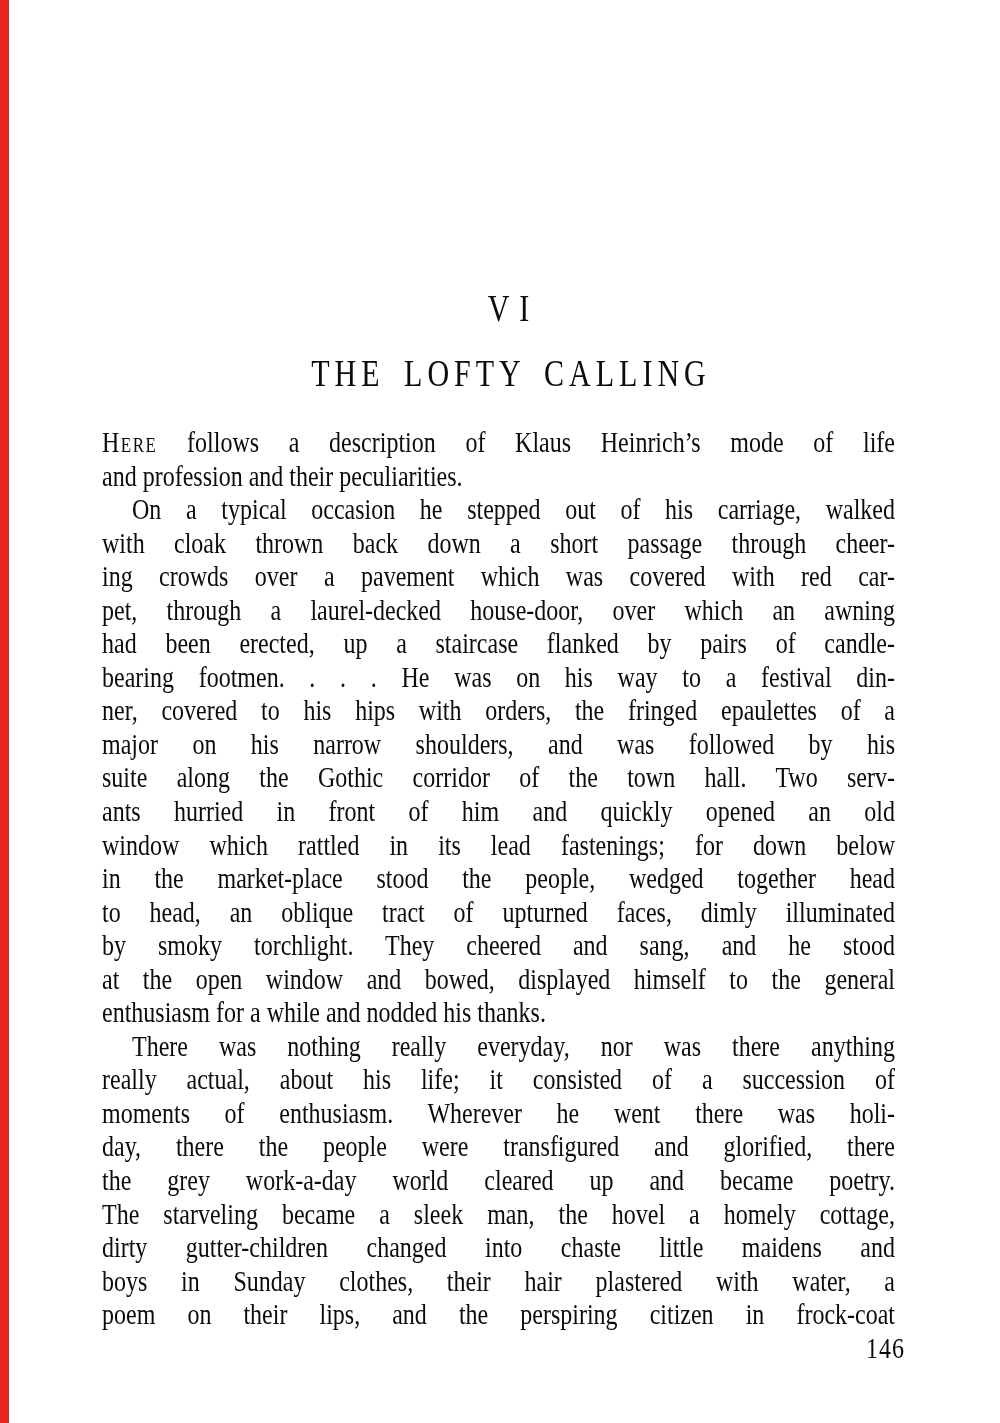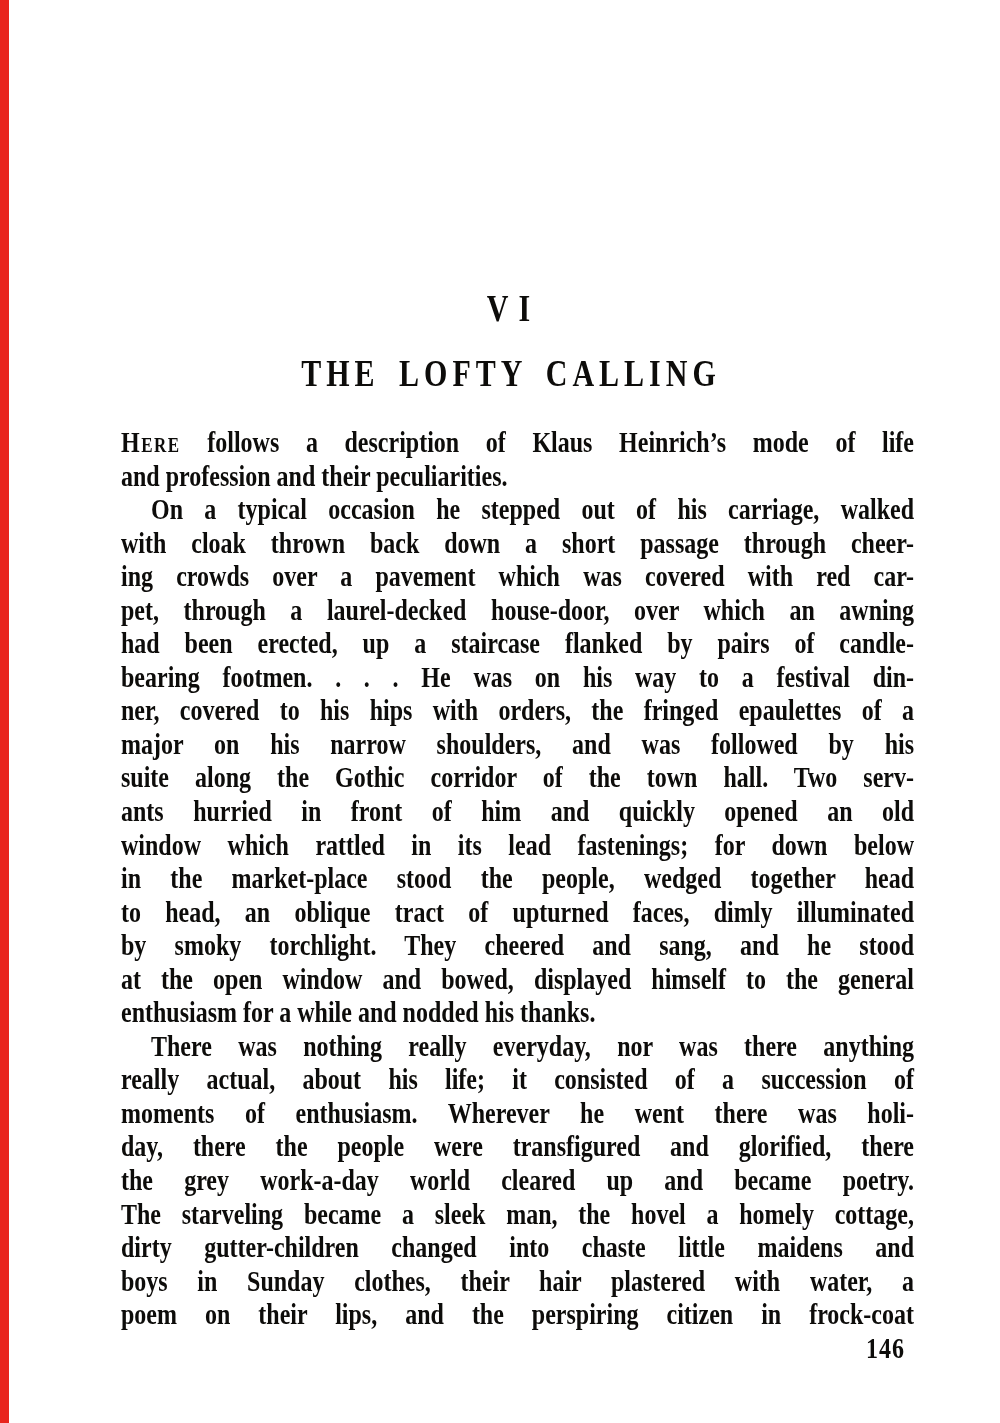--- a/index.html
+++ b/index.html
@@ -3,21 +3,21 @@
 <meta charset="utf-8">
 <style>
   html, body { margin: 0; padding: 0; background: #ffffff; }
   .page {
     position: relative;
     width: 1000px;
     height: 1423px;
     background: #ffffff;
     overflow: hidden;
     font-family: "Liberation Serif", serif;
-    font-weight: bold;
+    font-weight: normal;
     color: #0d0c0a;
   }
   .edge-strip {
     position: absolute;
     left: 0; top: 0;
     width: 9px; height: 1423px;
   }
   .chapter-number {
     position: absolute;
     left: 112px; top: 290px;
@@ -38,21 +38,21 @@
     font-size: 30px;
     line-height: 30px;
     letter-spacing: 5px;
     word-spacing: 7px;
     text-indent: 5px;
     transform: scaleY(1.25);
     transform-origin: 50% 0;
   }
   .text-block {
     position: absolute;
-    left: 121px; top: 424px;
+    left: 102px; top: 424px;
     width: 793px;
   }
   .line {
     height: 33.55px;
     line-height: 30px;
     font-size: 24px;
     text-align: justify;
     text-align-last: justify;
     transform: scaleY(1.22);
     transform-origin: 0 0;

